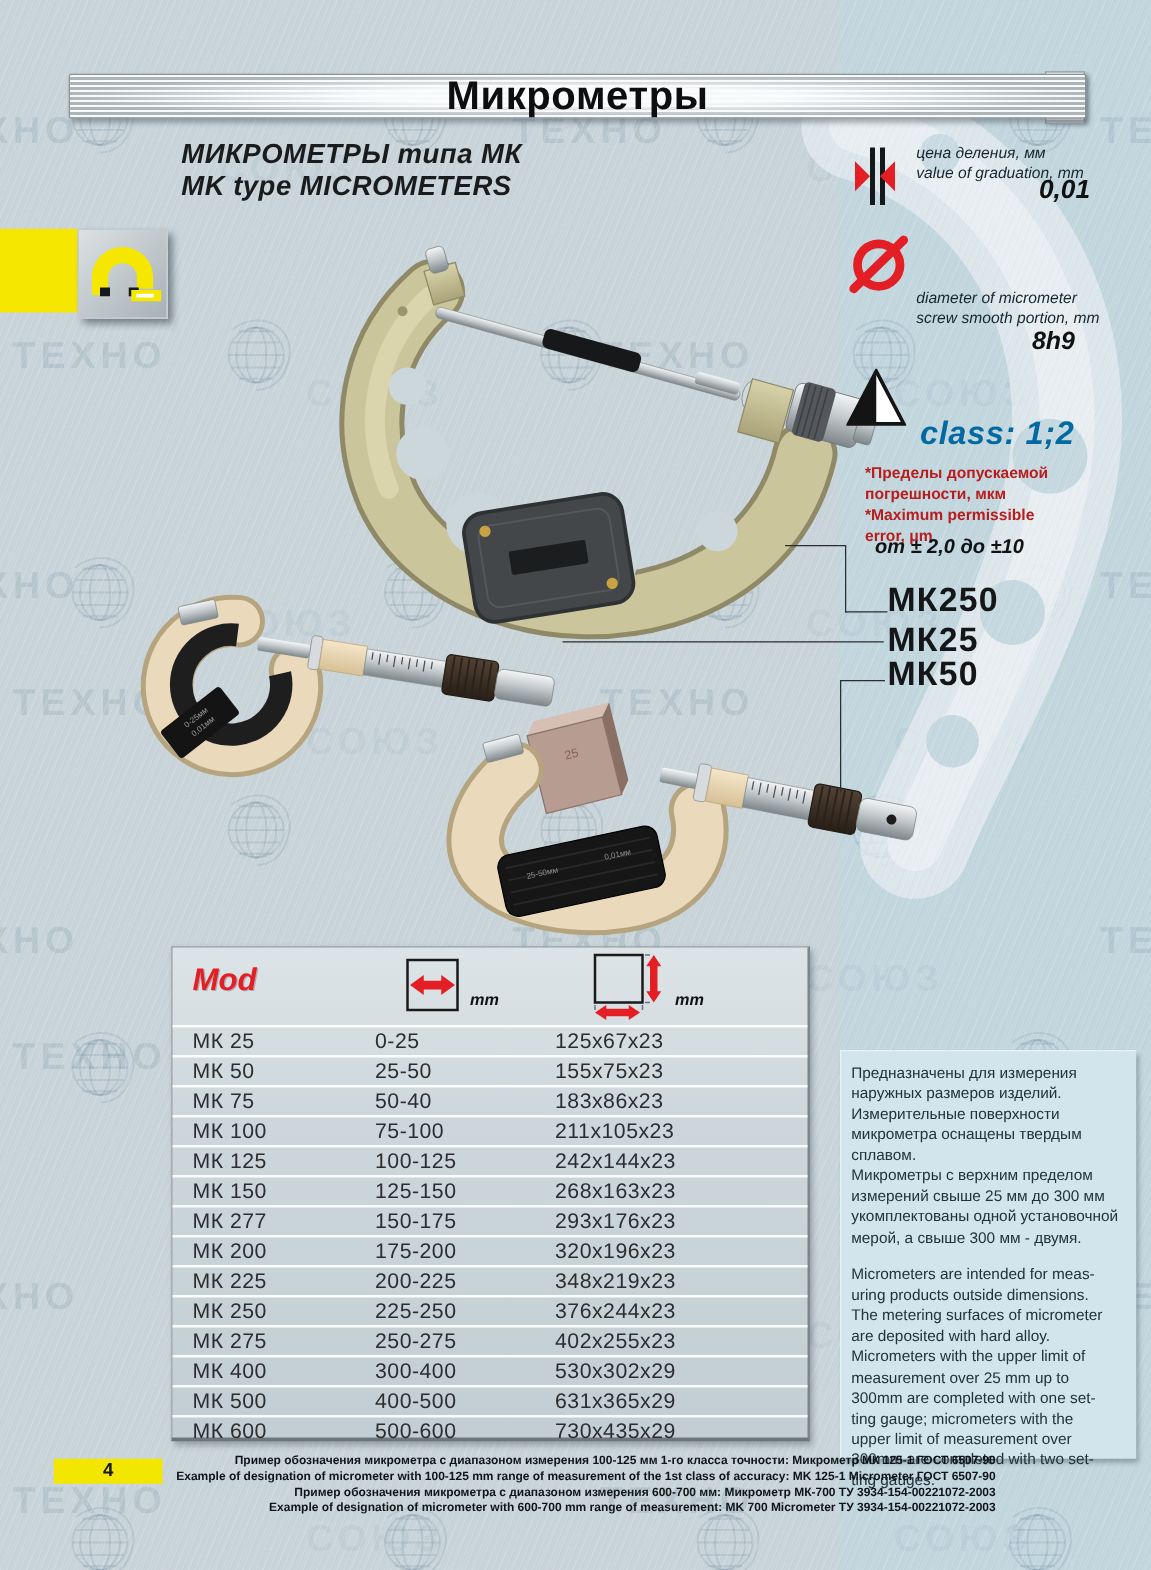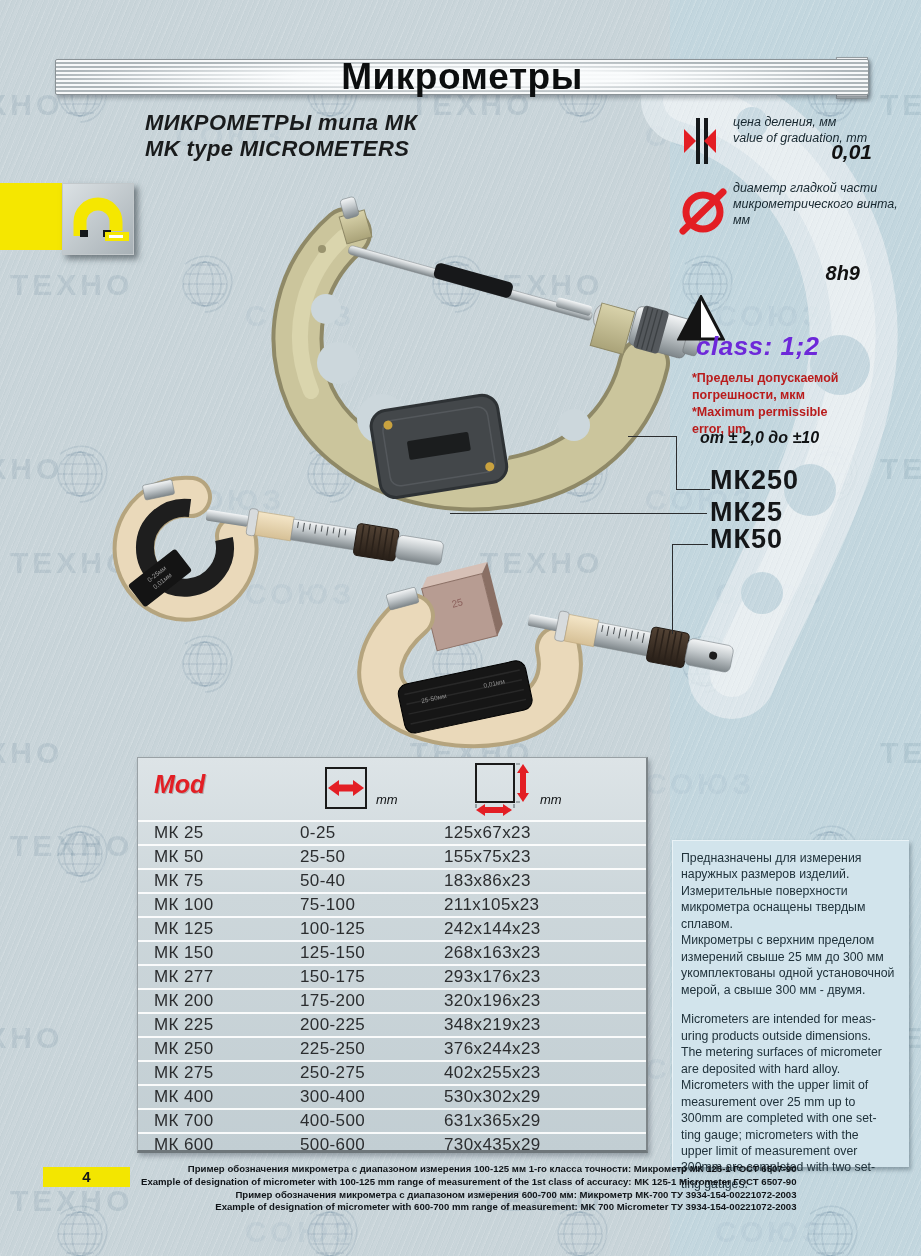--- a/index.html
+++ b/index.html
@@ -17,55 +17,55 @@
   .wm-globes{position:absolute;inset:0;width:921px;height:1256px;}
   .swoosh{position:absolute;left:640px;top:85px;z-index:1;}
   
   .header-bar{position:absolute;left:55px;top:59px;width:812px;height:34px;z-index:4;
     background:repeating-linear-gradient(180deg,#f7f9fa 0 2px,#adb5b9 2px 4px);
     border:1px solid #8a9296;border-radius:2px;box-shadow:2px 3px 4px rgba(40,50,60,.35);}
   .header-tab{position:absolute;left:836px;top:57px;width:30px;height:40px;z-index:3;
     background:repeating-linear-gradient(180deg,#f1f3f4 0 2px,#b6bec2 2px 4px);
     border:1px solid #969ea2;box-shadow:2px 2px 3px rgba(40,50,60,.3);}
   .page-title{position:absolute;left:0;right:0;top:0;height:34px;line-height:33px;text-align:center;
-    font-size:37px;font-weight:bold;color:#0c0e0f;letter-spacing:.5px;
+    font-size:32px;font-weight:bold;color:#0c0e0f;letter-spacing:.5px;
     background:radial-gradient(ellipse at center, rgba(250,252,253,.95) 0 30%, transparent 72%);}
   .subtitle{position:absolute;left:145px;top:110px;z-index:4;font-size:22px;font-weight:bold;
     font-style:italic;color:#191b1c;line-height:1.2;letter-spacing:.4px;}
   
   .brand-strip{position:absolute;left:0;top:183px;width:62px;height:67px;background:#f5e700;z-index:4;}
   .brand-icon{position:absolute;left:62px;top:183px;width:70px;height:70px;z-index:4;
     background:linear-gradient(135deg,#dbe1e4,#a8b1b6);border:1px solid #c2c8cb;
     box-shadow:4px 4px 6px rgba(25,35,42,.5);}
   
   .spec-icon{position:absolute;z-index:4;}
   .spec-text{position:absolute;z-index:4;font-size:12.5px;font-style:italic;color:#16262e;
     line-height:1.28;white-space:pre-line;}
   .spec-value{position:absolute;z-index:4;font-weight:bold;font-style:italic;color:#111;text-align:right;}
-  .class-label{position:absolute;left:696px;top:331px;z-index:4;font-size:26px;font-weight:bold;
-    font-style:italic;color:#6d28d9;letter-spacing:.5px;}
+  .class-label{position:absolute;left:736px;top:331px;z-index:4;font-size:26px;font-weight:bold;
+    font-style:italic;color:#0369a1;letter-spacing:.5px;}
   .error-note{position:absolute;left:692px;top:370px;z-index:4;font-size:12.5px;font-weight:bold;
     color:#b91c1c;line-height:1.35;white-space:pre-line;}
   .error-value{position:absolute;left:700px;top:429px;z-index:4;font-size:16px;font-weight:bold;
     font-style:italic;color:#101214;}
   .model-label{position:absolute;left:710px;z-index:5;font-size:27px;font-weight:bold;
     color:#141618;letter-spacing:1px;}
   .leader{position:absolute;z-index:4;}
   .leader.h{border-top:1.5px solid #2b2d2f;height:0;}
   .leader.v{border-left:1.5px solid #2b2d2f;width:0;}
   .products{position:absolute;left:60px;top:180px;z-index:3;}
   
   .data-table{position:absolute;left:137px;top:757px;width:508px;height:392px;z-index:4;
     background:linear-gradient(180deg,#dde4e7 0%,#cdd7db 35%,#c2ced3 100%);
     border:1px solid #99a1a5;border-right:2px solid #7d8589;border-bottom:3px solid #6e767a;
     box-shadow:2px 3px 5px rgba(40,50,60,.35);}
   .tbl-head{position:absolute;left:0;top:0;right:0;height:62px;}
   .mod-head{position:absolute;left:16px;top:12px;font-size:25px;font-weight:bold;font-style:italic;
     color:#e31e24;text-shadow:1px 1px 0 rgba(60,0,0,.25);}
-  .dim-unit{position:absolute;font-size:13px;font-weight:normal;font-style:italic;color:#101214;}
+  .dim-unit{position:absolute;font-size:13px;font-weight:bold;font-style:italic;color:#101214;}
   .tbl-rows{position:absolute;left:0;right:0;top:62px;bottom:0;}
   .t-row{position:relative;height:22px;border-top:2px solid rgba(255,255,255,.9);}
   .t-row span{position:absolute;top:1px;font-size:17px;color:#2b2d2f;letter-spacing:.4px;white-space:nowrap;}
   .c1{left:16px;} .c2{left:162px;} .c3{left:306px;}
   
   .desc-panel{position:absolute;left:672px;top:840px;width:237px;height:327px;z-index:4;
     background:#d2e4ec;border-top:1px solid #e9f2f6;border-left:1px solid #e9f2f6;
     box-shadow:2px 3px 4px rgba(50,70,82,.4);padding:9px 8px;box-sizing:border-box;}
   .desc{font-size:12.3px;line-height:1.34;color:#20323b;white-space:pre-line;}
   .desc + .desc{margin-top:13px;}
@@ -196,23 +196,22 @@
     <polygon points="33,12 21,24 33,36" fill="#e31e24"></polygon>
   </svg>
   <div class="spec-text" style="left:733px;top:114px"><span>цена деления, мм</span>
 <span>value of graduation, mm</span></div>
   <div class="spec-value" style="left:770px;top:140px;width:102px;font-size:21px">0,01</div>
 
   <svg class="spec-icon" style="left:676px;top:183px" width="54" height="54" viewBox="0 0 54 54">
     <circle cx="27" cy="29" r="17" stroke="#e31e24" stroke-width="7" fill="none"></circle>
     <line x1="7" y1="48" x2="47" y2="9" stroke="#e31e24" stroke-width="7" stroke-linecap="round"></line>
   </svg>
-  <div class="spec-text" style="left:733px;top:180px">диаметр гладкой части
-микрометрического винта,
-мм</div>
+  <div class="spec-text" style="left:733px;top:230px">diameter of micrometer
+screw smooth portion, mm</div>
   <div class="spec-value" style="left:772px;top:262px;width:88px;font-size:20px">8h9</div>
 
   <svg class="spec-icon" style="left:677px;top:295px" width="48" height="46" viewBox="0 0 48 46">
     <polygon points="24,2 46,44 2,44" fill="#ffffff" stroke="#141414" stroke-width="3"></polygon>
     <polygon points="24,2 24,44 2,44" fill="#141414"></polygon>
   </svg>
 
   <div class="class-label">class: 1;2</div>
   <div class="error-note">*Пределы допускаемой
  погрешности, мкм
@@ -418,21 +417,21 @@
           <span class="c1">МК 275</span>
           <span class="c2">250-275</span>
           <span class="c3">402x255x23</span>
         </div>
         <div class="t-row">
           <span class="c1">МК 400</span>
           <span class="c2">300-400</span>
           <span class="c3">530x302x29</span>
         </div>
         <div class="t-row">
-          <span class="c1">МК 700</span>
+          <span class="c1">МК 500</span>
           <span class="c2">400-500</span>
           <span class="c3">631x365x29</span>
         </div>
         <div class="t-row">
           <span class="c1">МК 600</span>
           <span class="c2">500-600</span>
           <span class="c3">730x435x29</span>
         </div>
     </div>
   </div>

